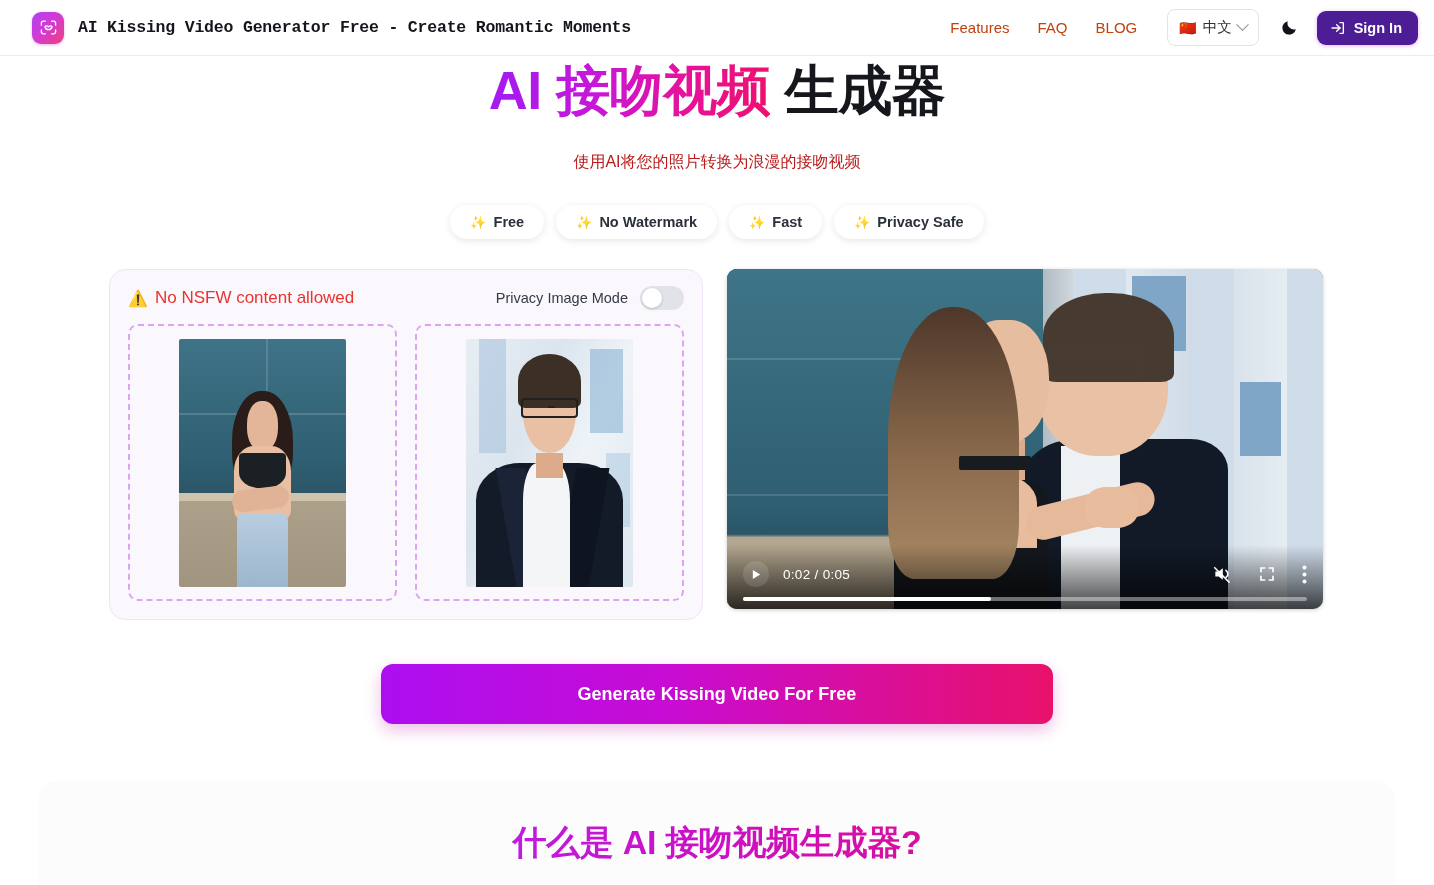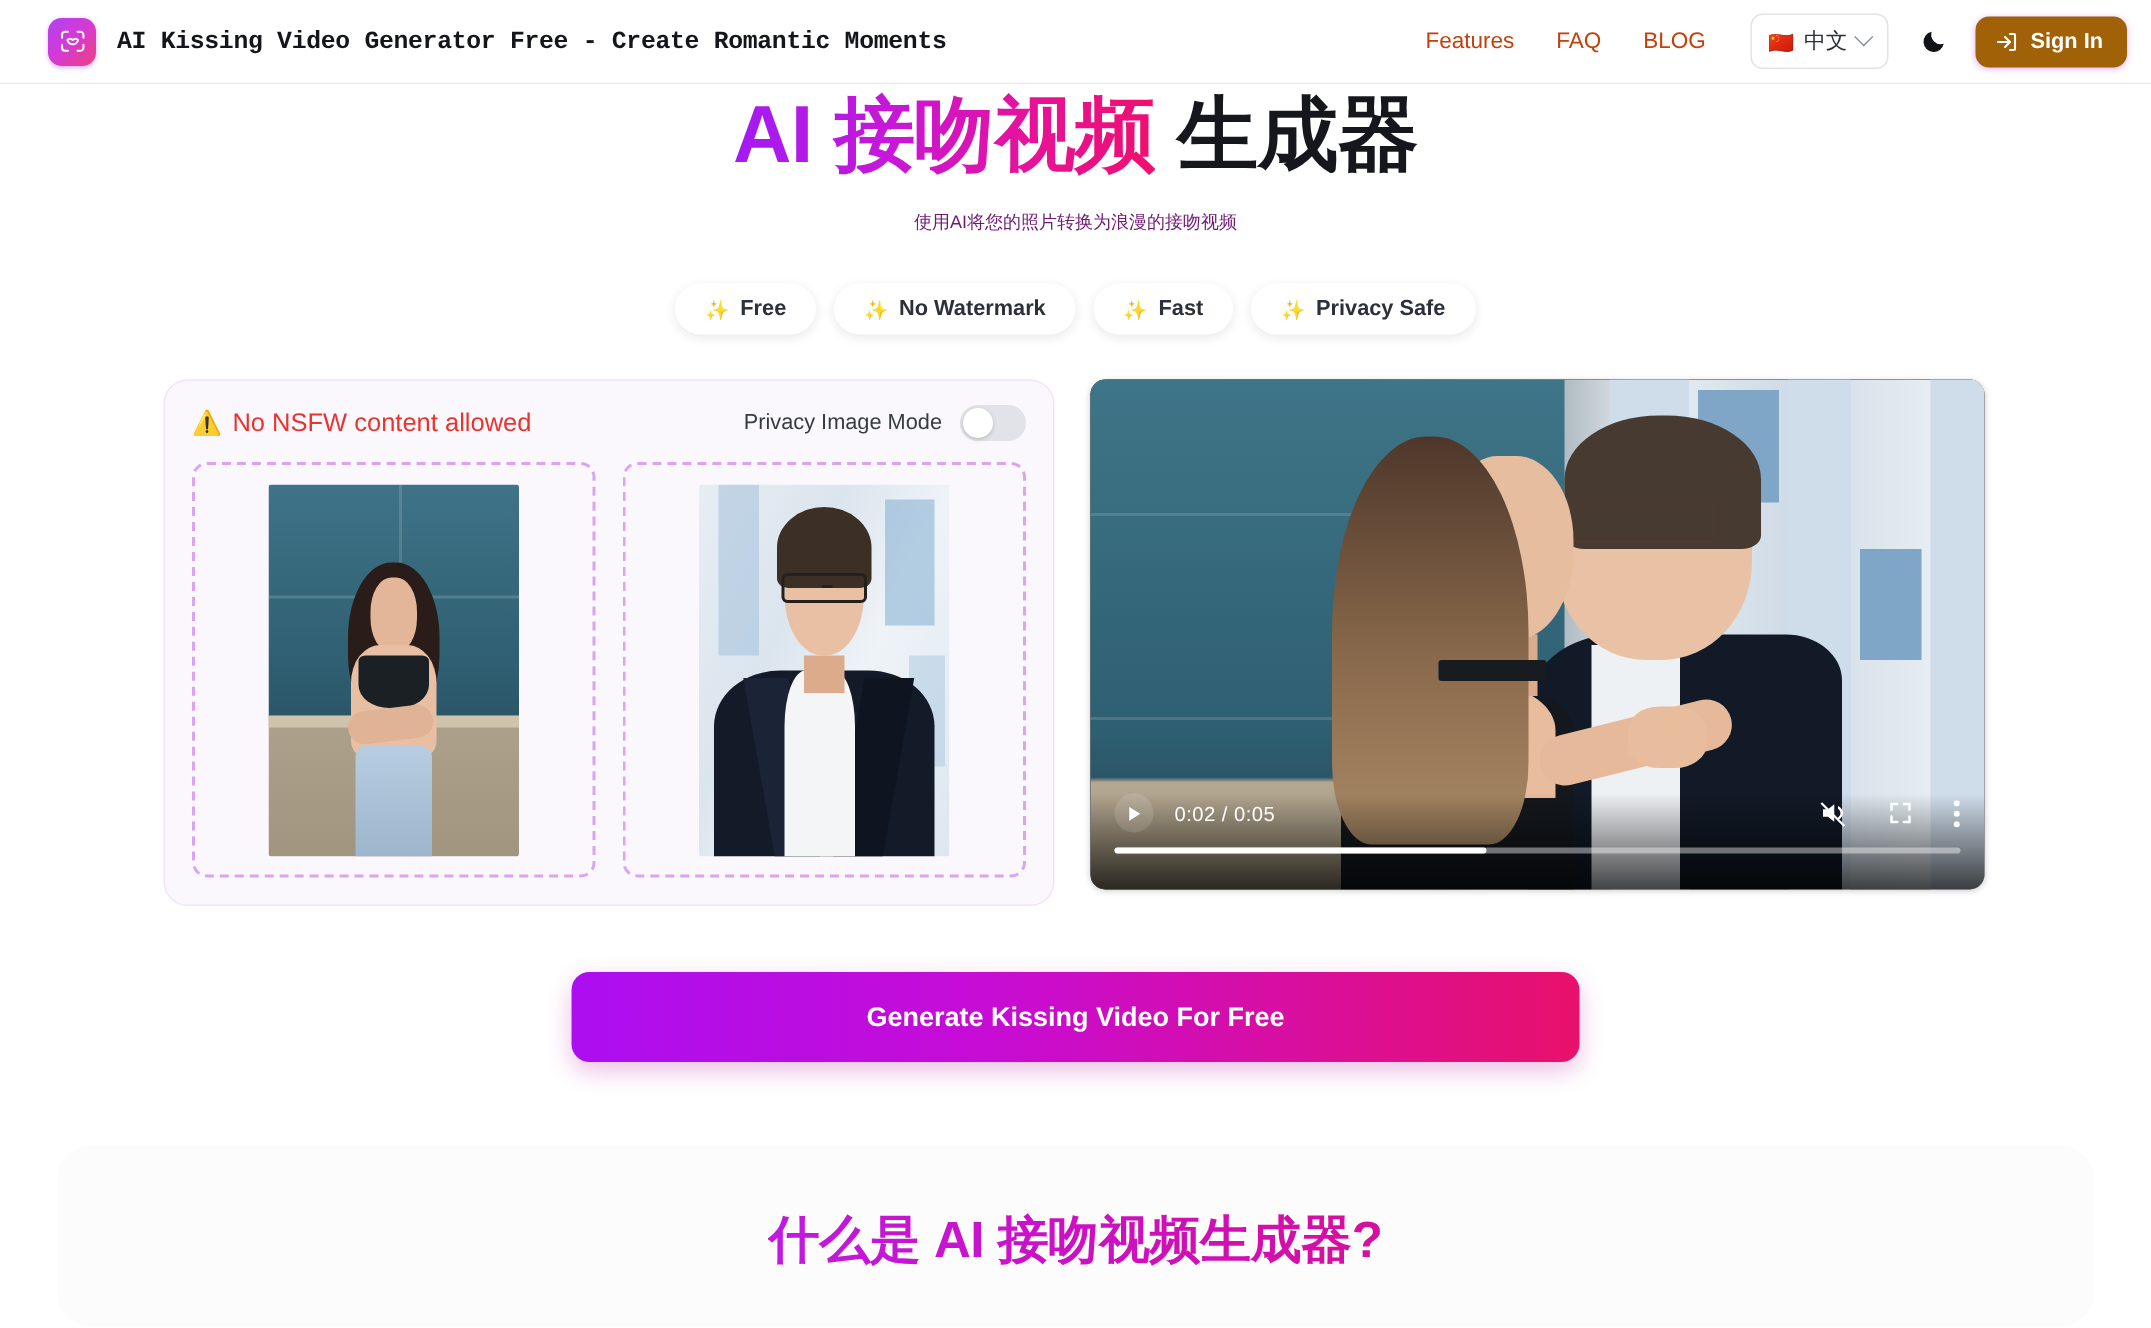--- a/index.html
+++ b/index.html
@@ -67,21 +67,21 @@
   .lang-label { font-size: 14.5px; color: #2c313a; }
   .chev { width: 9px; height: 9px; border-right: 1.6px solid #8d939c; border-bottom: 1.6px solid #8d939c; transform: rotate(45deg) translate(-2px,-2px); }
   .theme-btn {
     margin-left: 18px; margin-right: 14px;
     width: 26px; height: 26px;
     display: flex; align-items: center; justify-content: center;
     cursor: pointer;
   }
   .signin-btn {
     display: flex; align-items: center; gap: 8px;
-    background: #a16207;
+    background: #4c1d95;
     color: #fff;
     border: none;
     border-radius: 9px;
     padding: 9px 16px 9px 13px;
     font-size: 14.5px;
     font-weight: bold;
     font-family: inherit;
     cursor: pointer;
     box-shadow: 0 1px 4px rgba(181,31,240,.35);
     white-space: nowrap;
@@ -97,23 +97,23 @@
     white-space: nowrap;
   }
   .grad-text {
     background: linear-gradient(90deg, #a21bf2 0%, #c817d8 38%, #e6129a 70%, #ef0f6e 100%);
     -webkit-background-clip: text;
     background-clip: text;
     color: transparent;
   }
   .dark-text { color: #15171d; }
   .hero-sub {
-    margin-top: 20px;
-    font-size: 12px;
-    color: #701a75;
+    margin-top: 32px;
+    font-size: 16px;
+    color: #b91c1c;
   }
   .pills {
     margin-top: 32px;
     display: flex;
     justify-content: center;
     gap: 12px;
   }
   .pill {
     background: #ffffff;
     border-radius: 999px;
@@ -190,21 +190,21 @@
     overflow: hidden;
     position: relative;
     background: #000;
     box-shadow: 0 1px 4px rgba(0,0,0,.2);
   }
   .video-ctrl {
     position: absolute; left: 0; right: 0; bottom: 0;
     height: 64px;
     background: linear-gradient(to top, rgba(0,0,0,.72), rgba(0,0,0,.0));
     display: flex; flex-direction: column; justify-content: flex-end;
-    padding: 0 16px 24px;
+    padding: 0 16px 8px;
   }
   .ctrl-row {
     display: flex; align-items: center; gap: 14px;
     margin-bottom: 10px;
   }
   .play-btn {
     width: 26px; height: 26px; border-radius: 50%;
     background: rgba(255,255,255,.12);
     display: flex; align-items: center; justify-content: center;
     cursor: pointer; flex: none;

